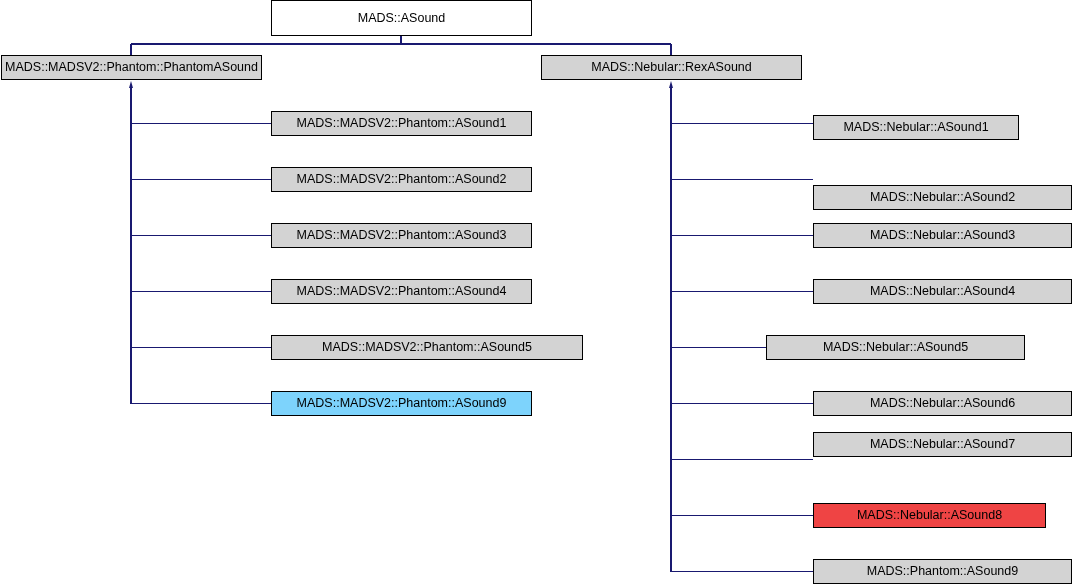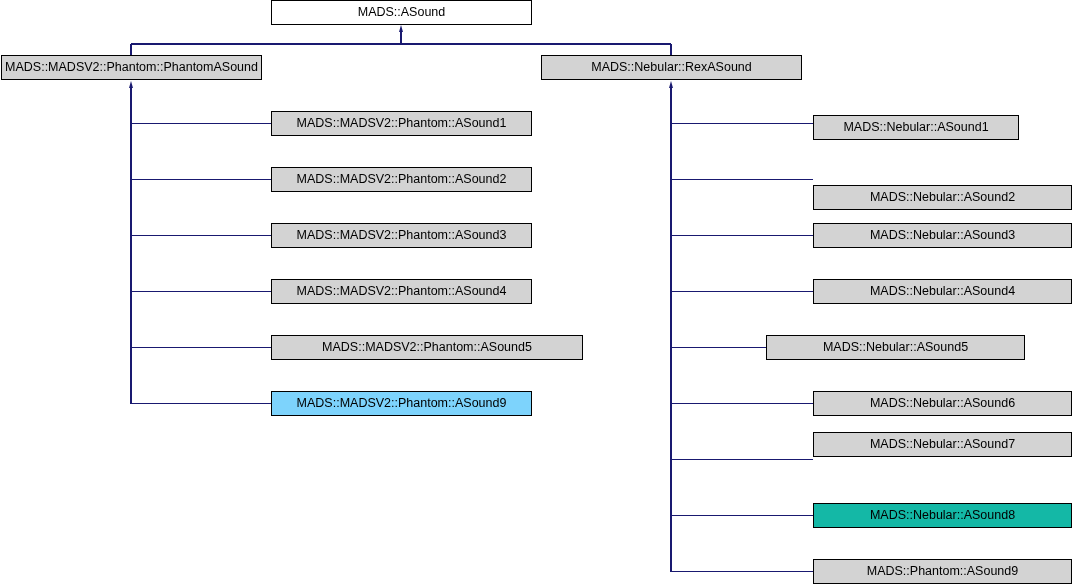--- a/index.html
+++ b/index.html
@@ -73,21 +73,21 @@
       <line x1="671" y1="179.5" x2="813" y2="179.5" stroke="#191970" stroke-width="1.4" shape-rendering="crispEdges"></line>
       <line x1="671" y1="235.5" x2="813" y2="235.5" stroke="#191970" stroke-width="1.4" shape-rendering="crispEdges"></line>
       <line x1="671" y1="291.5" x2="813" y2="291.5" stroke="#191970" stroke-width="1.4" shape-rendering="crispEdges"></line>
       <line x1="671" y1="347.5" x2="813" y2="347.5" stroke="#191970" stroke-width="1.4" shape-rendering="crispEdges"></line>
       <line x1="671" y1="403.5" x2="813" y2="403.5" stroke="#191970" stroke-width="1.4" shape-rendering="crispEdges"></line>
       <line x1="671" y1="459.5" x2="813" y2="459.5" stroke="#191970" stroke-width="1.4" shape-rendering="crispEdges"></line>
       <line x1="671" y1="515.5" x2="813" y2="515.5" stroke="#191970" stroke-width="1.4" shape-rendering="crispEdges"></line>
       <line x1="671" y1="571.5" x2="813" y2="571.5" stroke="#191970" stroke-width="1.4" shape-rendering="crispEdges"></line>
     </svg>
 
-  <div class="node root" id="node-root" style="left: 271px; top: 0px; width: 261px; height: 25px; background: rgb(255, 255, 255);">
+  <div class="node root" id="node-root" style="left: 271px; top: 0px; width: 261px; height: 36px; background: rgb(255, 255, 255);">
     <span class="node-label">MADS::ASound</span>
   </div>
 
   <div class="node" id="node-left-parent" style="left: 1px; top: 55px; width: 261px; height: 25px; background: rgb(211, 211, 211);">
     <span class="node-label">MADS::MADSV2::Phantom::PhantomASound</span>
   </div>
 
   <div class="node" id="node-right-parent" style="left: 541px; top: 55px; width: 261px; height: 25px; background: rgb(211, 211, 211); text-align: right;">
     <span class="node-label">MADS::Nebular::RexASound</span>
   </div>
@@ -125,21 +125,21 @@
       </div>
       <div class="node" style="left: 766px; top: 335px; width: 259px; height: 25px; background: rgb(211, 211, 211);">
         <span class="node-label">MADS::Nebular::ASound5</span>
       </div>
       <div class="node" style="left: 813px; top: 391px; width: 259px; height: 25px; background: rgb(211, 211, 211);">
         <span class="node-label">MADS::Nebular::ASound6</span>
       </div>
       <div class="node" style="left: 813px; top: 432px; width: 259px; height: 25px; background: rgb(211, 211, 211);">
         <span class="node-label">MADS::Nebular::ASound7</span>
       </div>
-      <div class="node" style="left: 813px; top: 503px; width: 259px; height: 25px; background: #14b8a6;">
+      <div class="node" style="left: 813px; top: 503px; width: 233px; height: 25px; background: #ef4444;">
         <span class="node-label">MADS::Nebular::ASound8</span>
       </div>
       <div class="node" style="left: 813px; top: 559px; width: 259px; height: 25px; background: rgb(211, 211, 211);">
         <span class="node-label">MADS::Phantom::ASound9</span>
       </div>
     </div>
 
 </div>
 
 </body></html>

